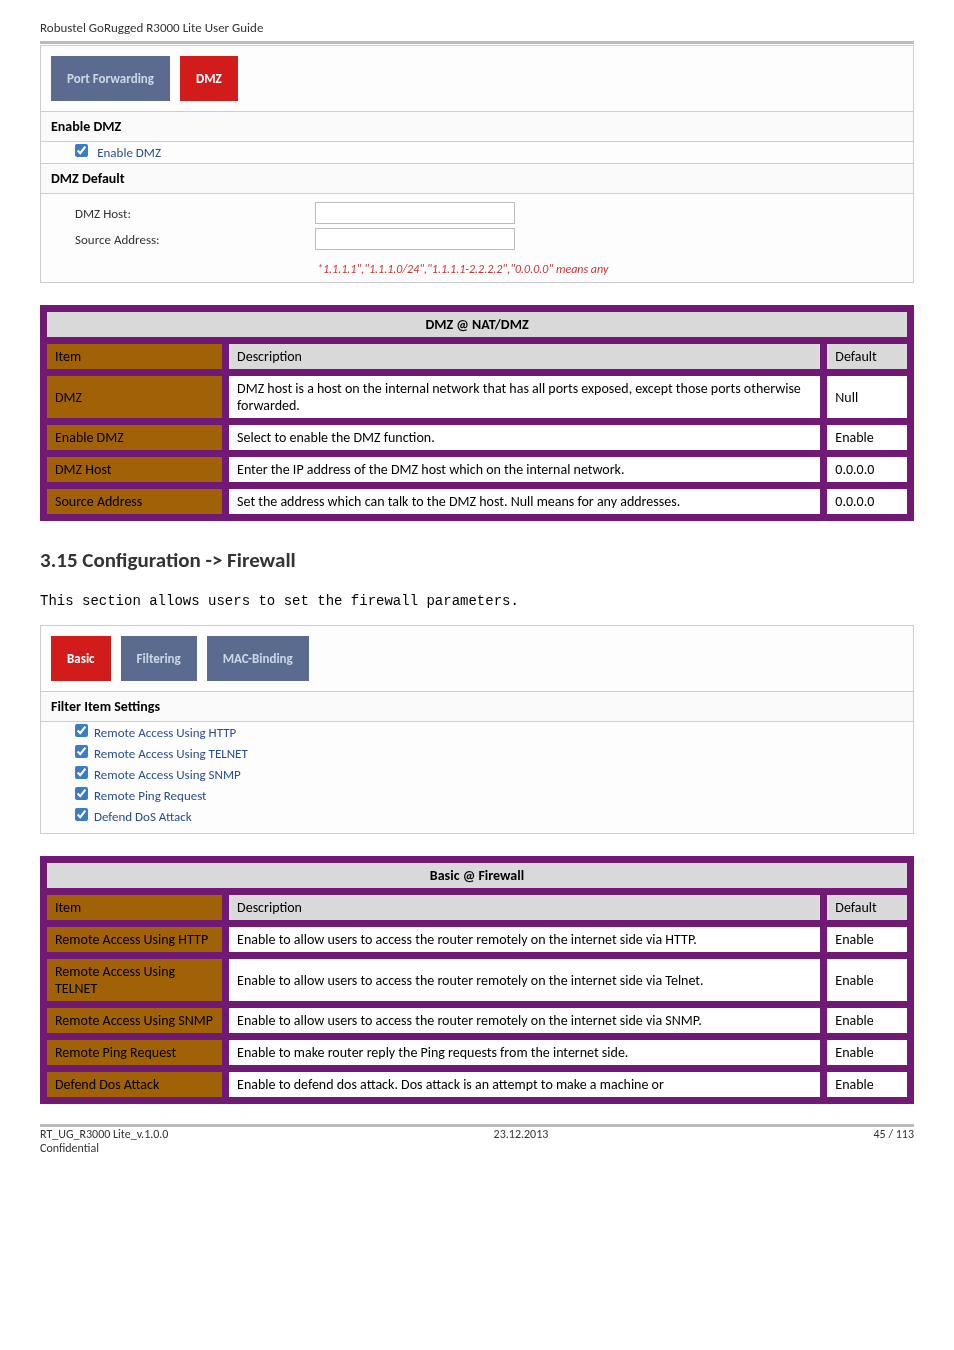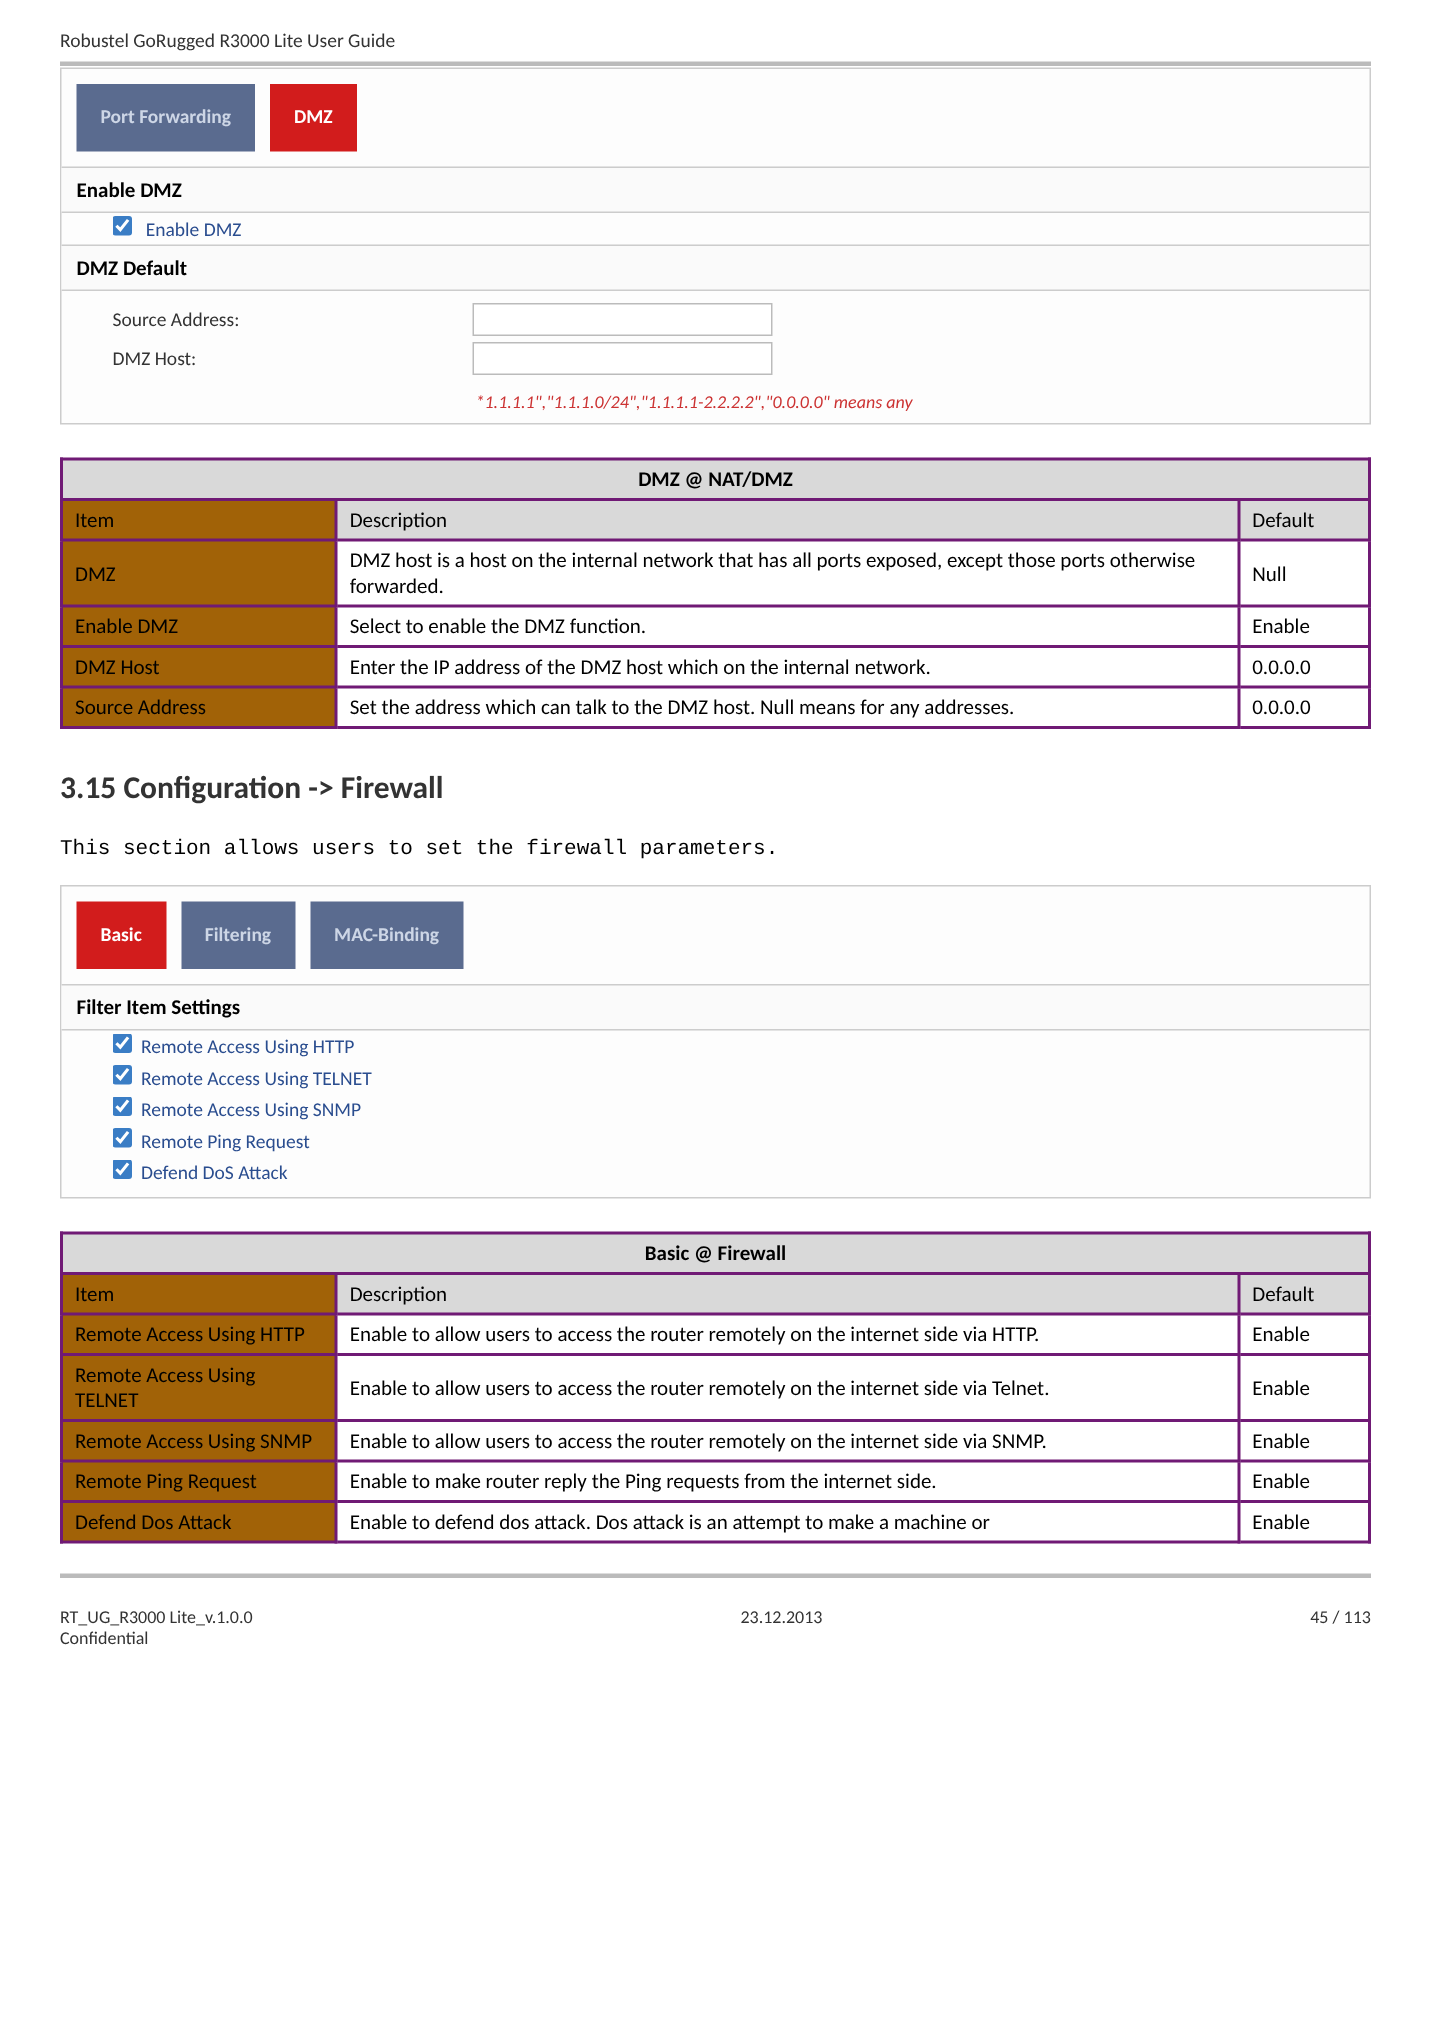--- a/index.html
+++ b/index.html
@@ -91,21 +91,21 @@
     padding: 2px 0 2px 34px;
   }
 
   
   table.doc-table {
     border-collapse: collapse;
     width: 100%;
     margin-bottom: 26px;
   }
   table.doc-table th, table.doc-table td {
-    border: 2px solid #701a75;
+    border: 7px solid #701a75;
     padding: 4px 8px;
     font-size: 14px;
     vertical-align: middle;
   }
   .tbl-title {
     background: #d9d9d9;
     text-align: center;
     font-weight: bold;
   }
   .tbl-head {
@@ -130,46 +130,46 @@
   
   .doc-footer-rule {
     border-top: 3px solid #bbb;
     margin-top: 20px;
   }
   .doc-footer {
     display: flex;
     justify-content: space-between;
     font-size: 12px;
     color: #333;
-    padding-top: 20px;
+    padding-top: 0;
   }
 </style>
 </head>
 <body>
 
 <div class="doc-header">Robustel GoRugged R3000 Lite User Guide</div>
 
 <div class="panel">
   <div class="tabs-row">
     <div class="tab tab-inactive">Port Forwarding</div>
     <div class="tab tab-active">DMZ</div>
   </div>
   <div class="section-header">Enable DMZ</div>
   <div class="cb-row">
     <input type="checkbox" class="cb" checked="" style="">
     <label class="cb-label">Enable DMZ</label>
   </div>
   <div class="section-header">DMZ Default</div>
   <div class="section-body">
     <div class="field-row">
-      <span class="field-label">Source Address:</span>
+      <span class="field-label">DMZ Host:</span>
       <input type="text" class="field-input" style="">
     </div>
     <div class="field-row">
-      <span class="field-label">DMZ Host:</span>
+      <span class="field-label">Source Address:</span>
       <input type="text" class="field-input" style="">
     </div>
   </div>
   <div class="hint">*1.1.1.1","1.1.1.0/24","1.1.1.1-2.2.2.2","0.0.0.0" means any</div>
 </div>
 
 <table class="doc-table">
   <tbody>
       <tr>
         <td colspan="3" class="tbl-title">DMZ @ NAT/DMZ</td>

